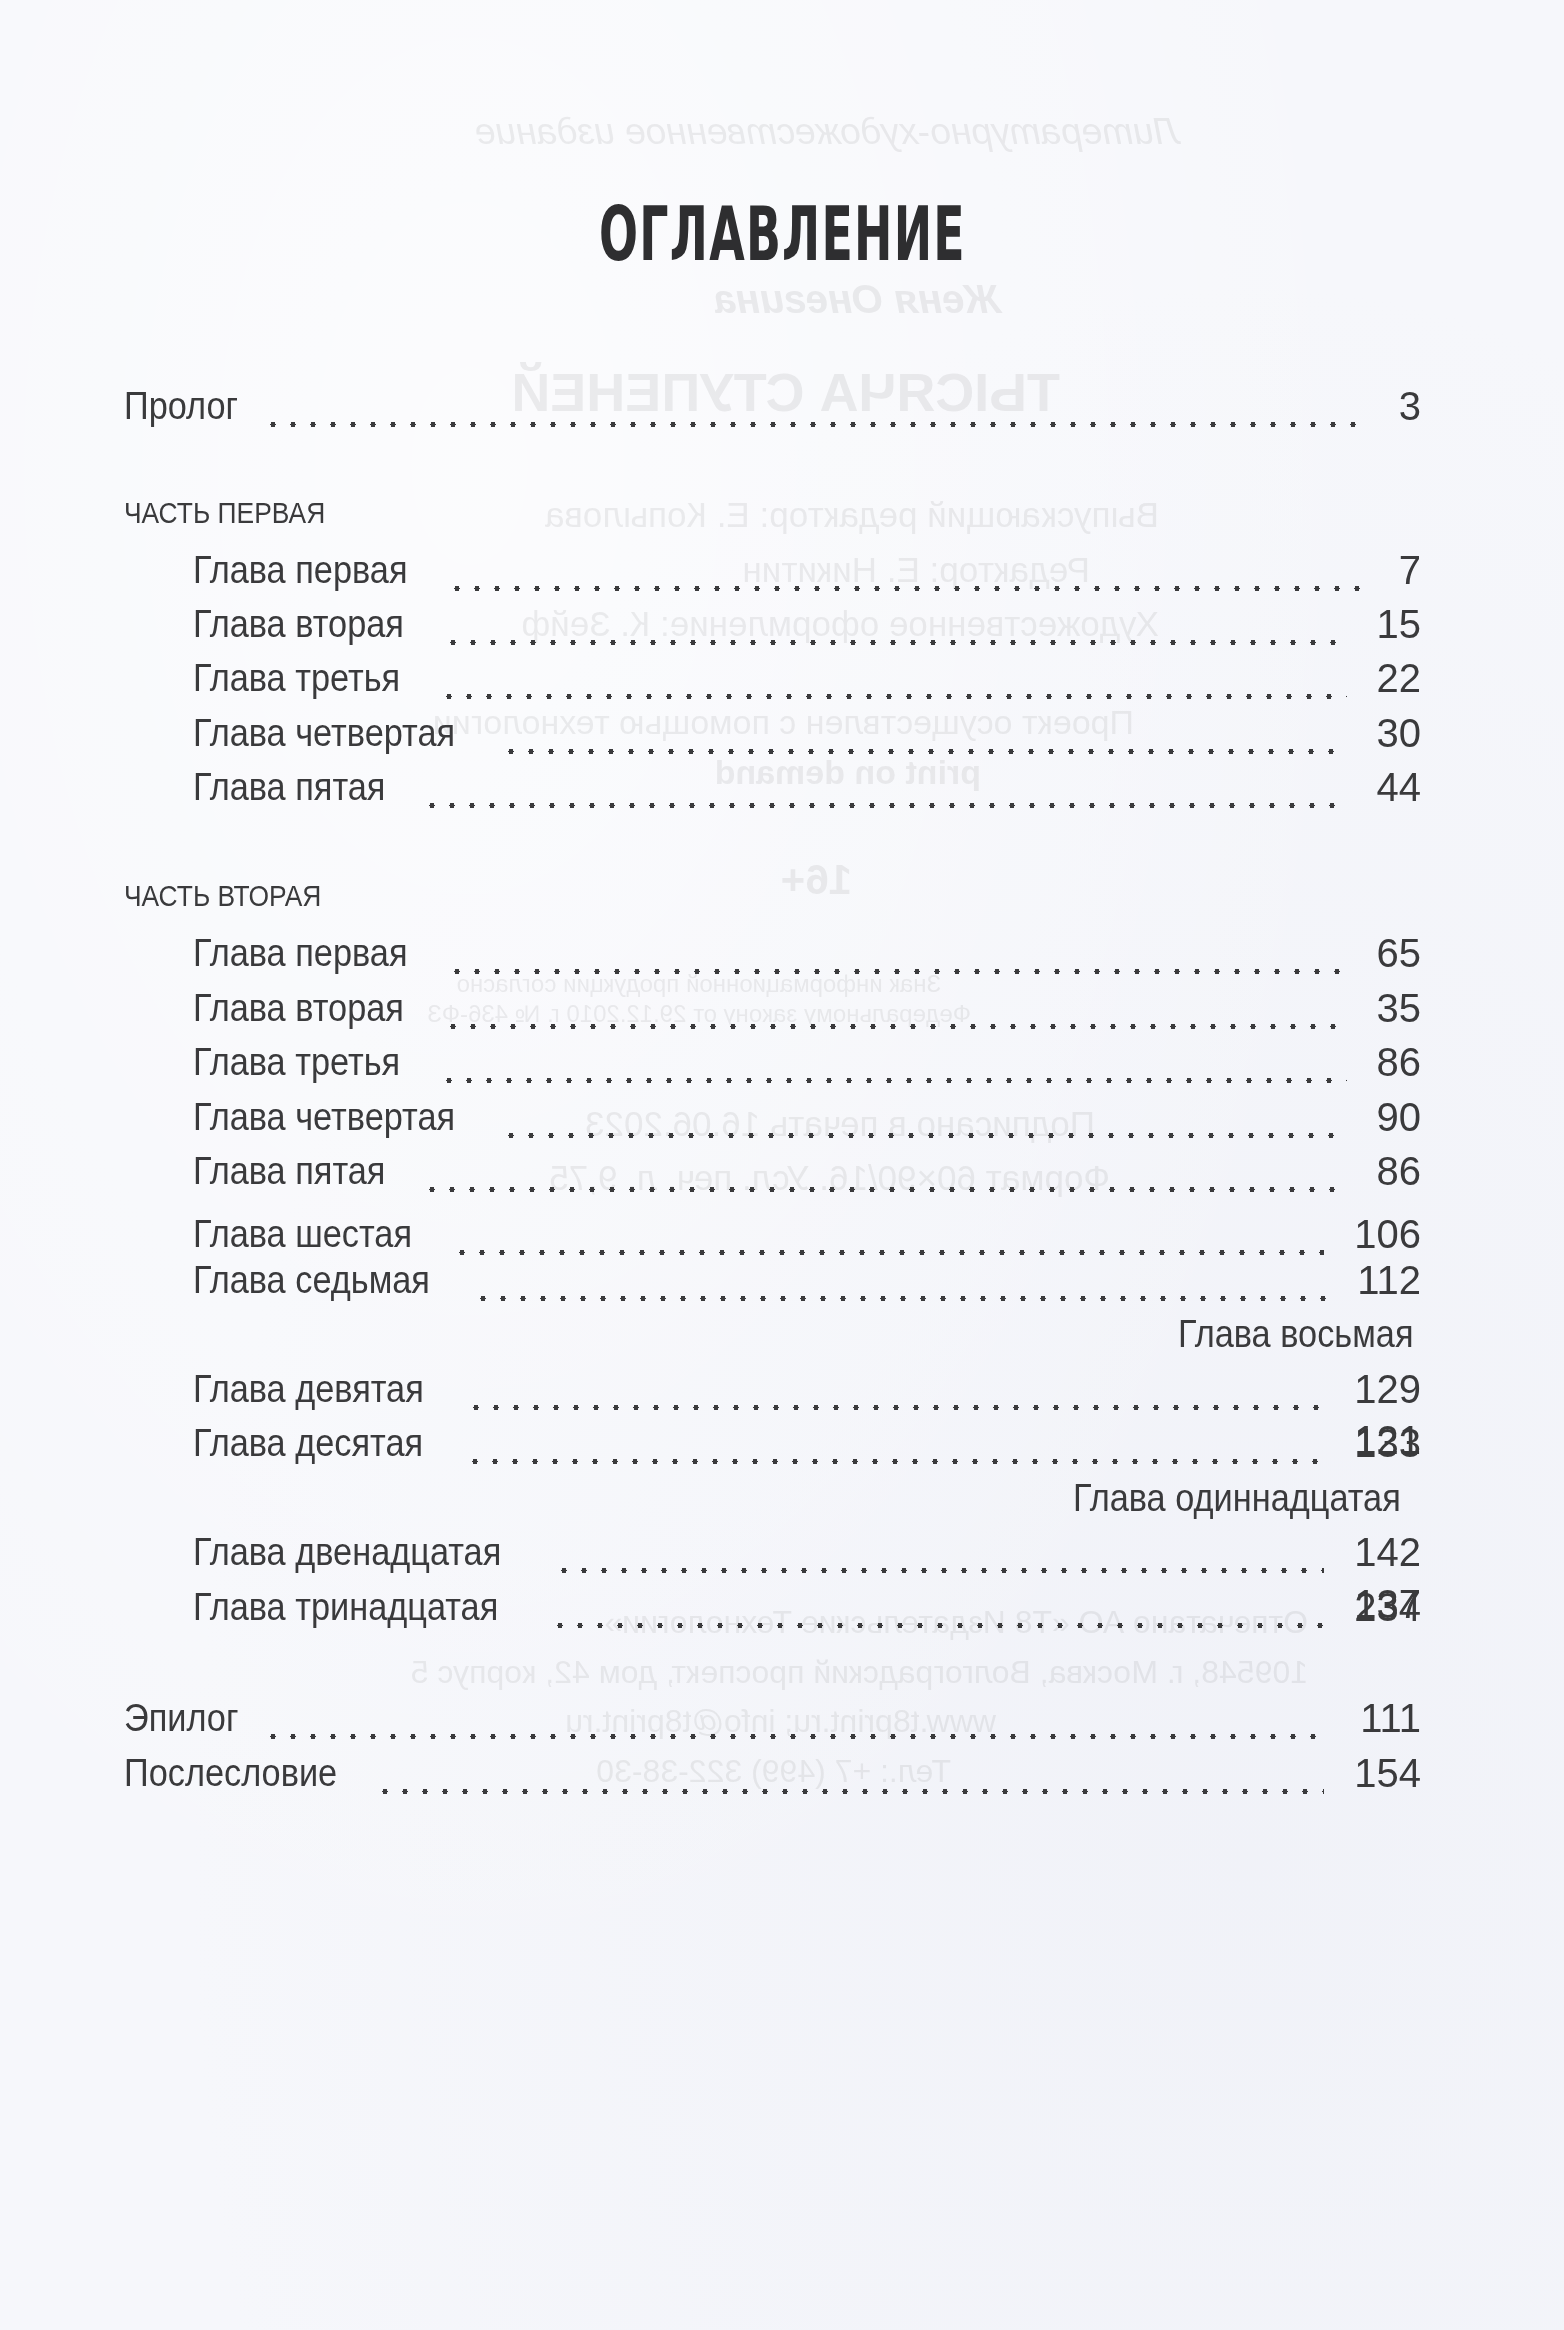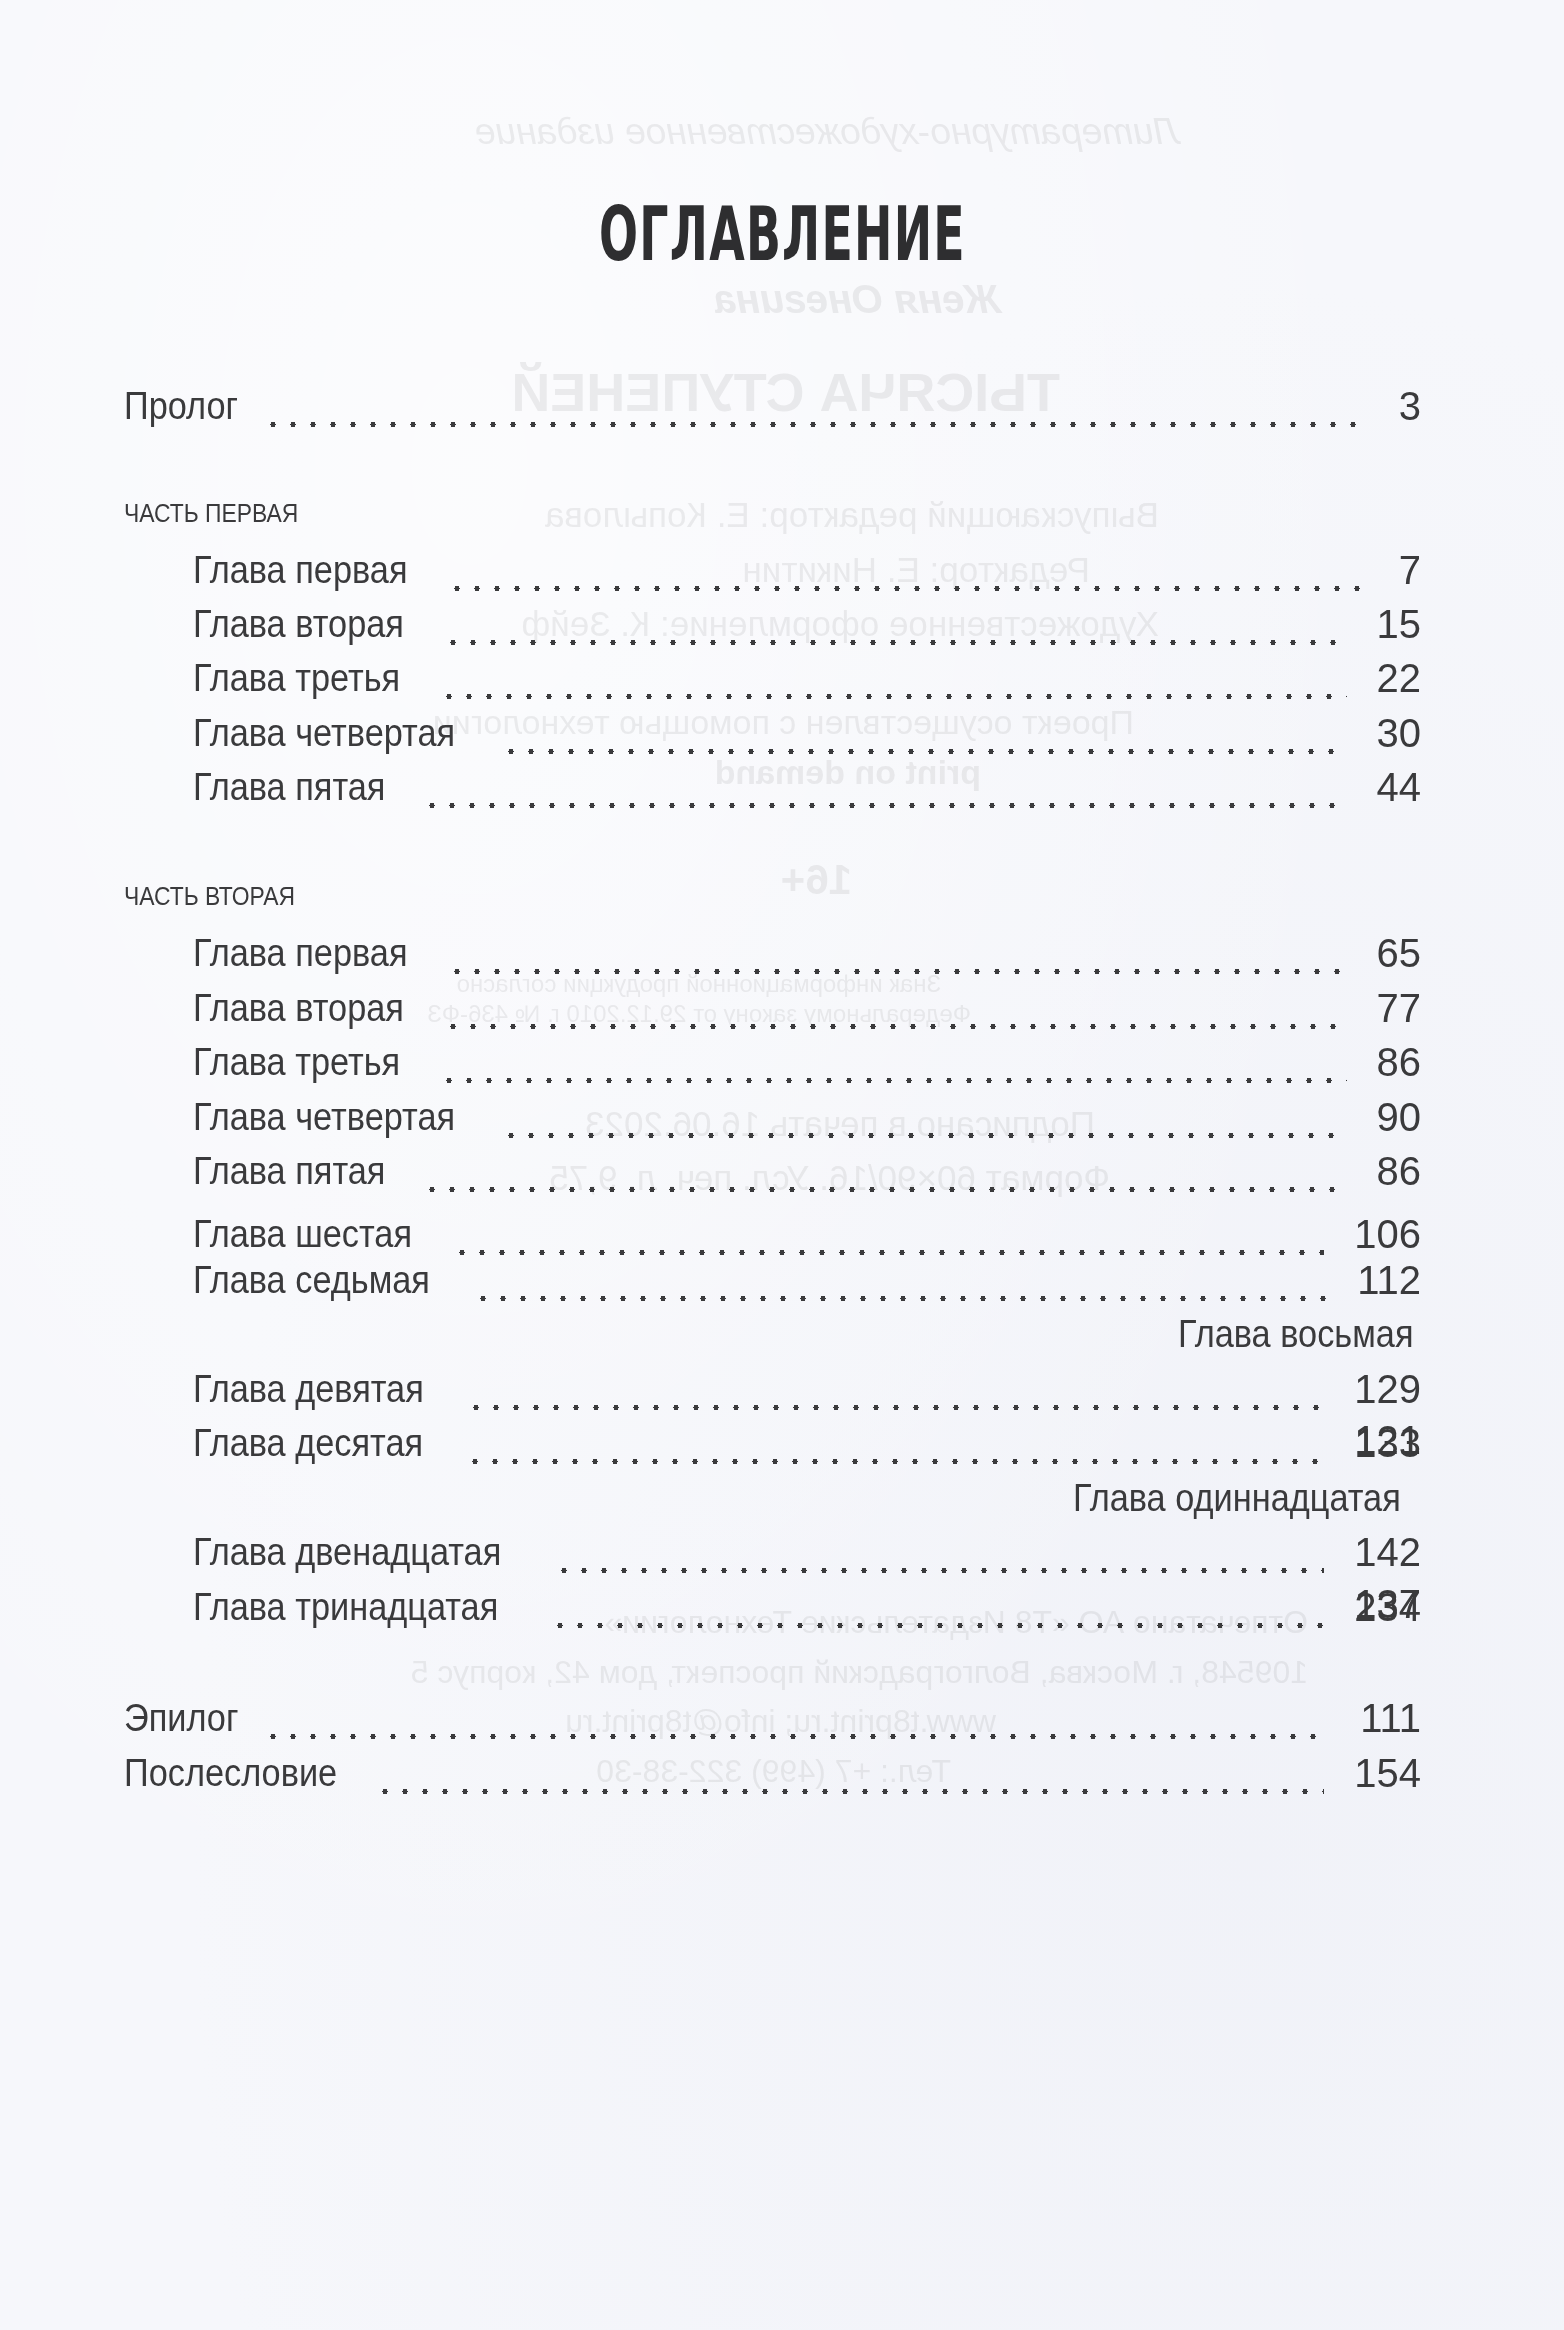--- a/index.html
+++ b/index.html
@@ -38,21 +38,21 @@
     transform: scaleX(0.62);
     transform-origin: 50% 0;
   }
   .toc { position: absolute; left: 0; top: 0; width: 1565px; }
   .row {
     position: absolute; left: 124px; width: 1297px; height: 50px;
     display: flex; align-items: flex-end;
     font-size: 39px; line-height: 50px; gap: 28px;
   }
   .row.chapter { left: 193px; width: 1228px; }
-  .row.part { font-size: 26px; }
+  .row.part { font-size: 30px; }
   .row .label {
     white-space: nowrap; flex: 0 0 auto;
     transform: scaleX(0.88); transform-origin: left bottom;
     margin-right: -2%;
   }
   .row .leader {
     flex: 1 1 auto; height: 50px; margin: 0 2px 0 7px;
     background-image: radial-gradient(circle, #3a3a3c 0 2.5px, transparent 2.7px);
     background-size: 20px 7px;
     background-repeat: repeat-x;
@@ -133,21 +133,21 @@
   </div>
 
   <div class="row chapter" style="top:928px;">
     <span class="label">Глава первая</span>
     <span class="leader"></span>
     <span class="page">65</span>
   </div>
   <div class="row chapter" style="top:983px;">
     <span class="label">Глава вторая</span>
     <span class="leader"></span>
-    <span class="page">77</span>
+    <span class="page">35</span>
   </div>
   <div class="row chapter" style="top:1037px;">
     <span class="label">Глава третья</span>
     <span class="leader"></span>
     <span class="page">86</span>
   </div>
   <div class="row chapter" style="top:1092px;">
     <span class="label">Глава четвертая</span>
     <span class="leader"></span>
     <span class="page">90</span>

